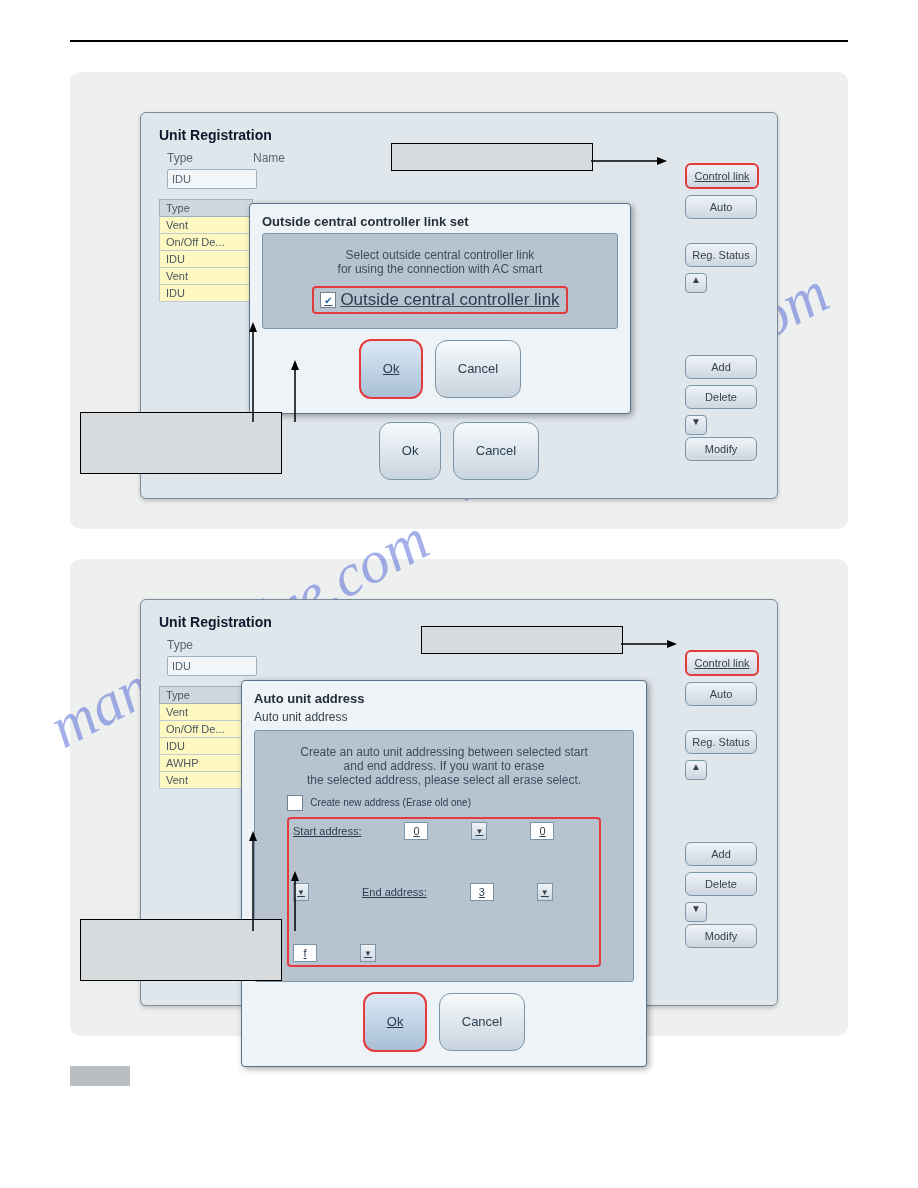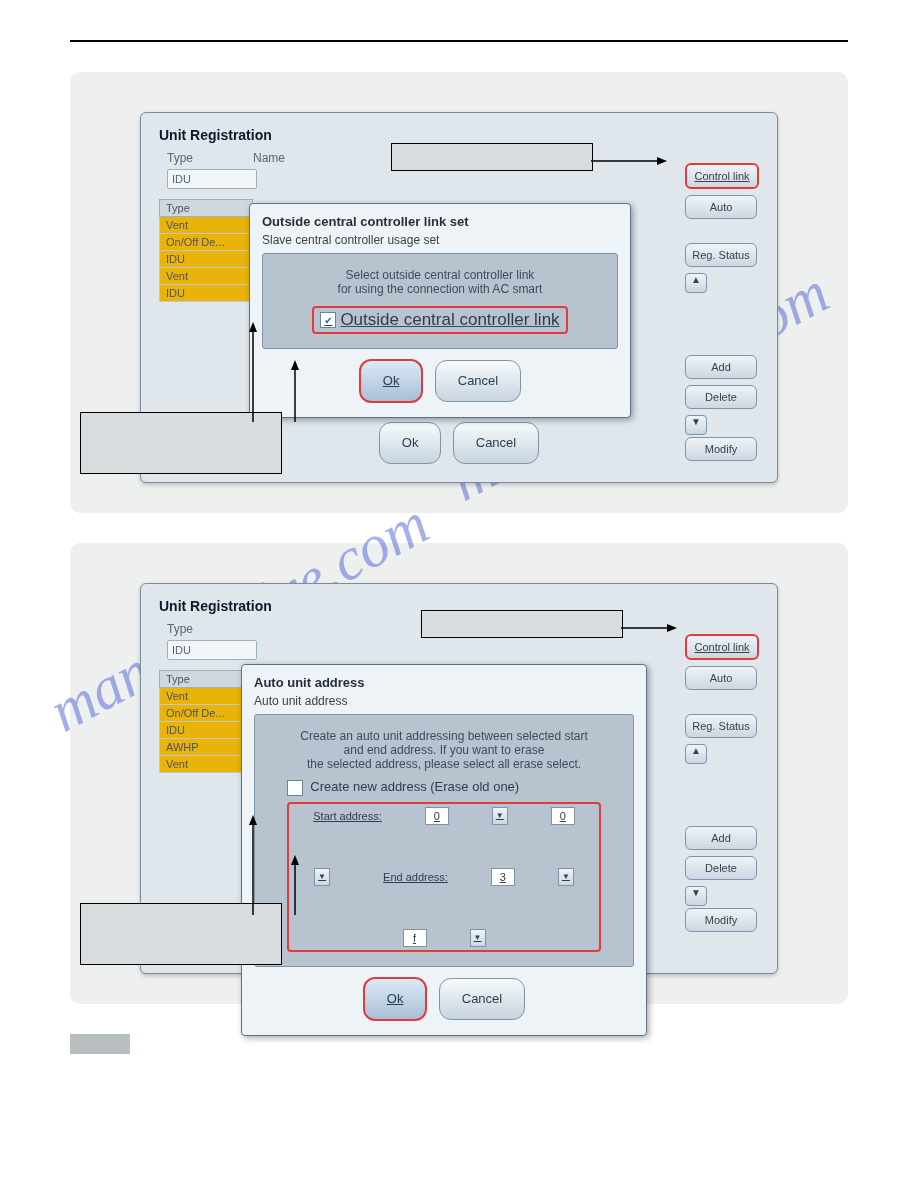--- a/index.html
+++ b/index.html
@@ -4,30 +4,30 @@
 <style>
   html,body{margin:0;padding:0;background:#fff;font-family:Arial,Helvetica,sans-serif;font-size:12px;color:#333;}
   .page{width:918px;margin:0 auto;box-sizing:border-box;padding:40px 70px 60px;}
   .top-rule{border-top:2px solid #000;margin-bottom:30px;}
   .figure-area{background:#eeefef;border-radius:10px;padding:40px 30px 30px;position:relative;margin-bottom:30px;}
   .window{position:relative;background:#dfe6ec;border:1px solid #7c8c9a;border-radius:6px;box-shadow:0 2px 4px rgba(0,0,0,.2);width:600px;margin:0 0 0 40px;padding:14px 18px 18px;}
   .window-title{font-size:14px;font-weight:bold;color:#0f172a;margin-bottom:8px;}
   .field-row{display:flex;gap:60px;color:#5a6670;margin-bottom:4px;font-size:12px;padding-left:8px;}
   .textfield{background:#f3f6f9;border:1px solid #9bb0c0;border-radius:2px;height:18px;line-height:18px;padding:0 4px;font-size:11px;color:#546270;display:inline-block;}
   .table-head{background:#cfd8df;border:1px solid #9bb0c0;padding:2px 6px;font-size:11px;color:#4a555e;width:80px;}
-  .table-cell{border:1px solid #bfc9d1;border-top:none;background:#eab308;padding:2px 6px;font-size:11px;color:#4a555e;width:80px;}
+  .table-cell{border:1px solid #bfc9d1;border-top:none;background:#fef9c3;padding:2px 6px;font-size:11px;color:#4a555e;width:80px;}
   .side-btn{background:linear-gradient(#eef3f7,#cdd7e1);border:1px solid #7c95a8;border-radius:6px;height:22px;line-height:22px;text-align:center;font-size:11px;color:#38424b;width:70px;margin-bottom:6px;}
   .side-stack{position:absolute;right:18px;top:50px;}
   .arrow-btn{background:linear-gradient(#eef3f7,#cdd7e1);border:1px solid #7c95a8;border-radius:4px;width:20px;height:18px;text-align:center;font-size:10px;color:#38424b;margin-bottom:2px;}
   .red-outline{border:2px solid #e33b3b !important;border-radius:6px;text-decoration:underline;}
   .modal{position:absolute;background:#eef3f7;border:1px solid #5b738a;border-radius:4px;box-shadow:2px 2px 6px rgba(0,0,0,.35);padding:10px 12px 14px;margin-top:24px;}
   .modal-title{font-size:13px;font-weight:bold;color:#26303a;margin-bottom:4px;}
   .modal-sub{font-size:12px;color:#38434c;margin-bottom:6px;}
   .modal-inner{background:#b8c3d0;border:1px solid #7c95a8;border-radius:3px;padding:14px 32px;text-align:center;color:#3b4c5c;font-size:12px;}
-  .pill-btn{display:inline-block;background:linear-gradient(#f6fafc,#c8d4df);border:1px solid #7c95a8;border-radius:12px;height:24px;line-height:24px;padding:8px 22px;color:#2b3e50;font-size:13px;margin:0 4px;}
+  .pill-btn{display:inline-block;background:linear-gradient(#f6fafc,#c8d4df);border:1px solid #7c95a8;border-radius:12px;height:24px;line-height:24px;padding:16px 22px;color:#2b3e50;font-size:13px;margin:0 4px;}
   .pill-btn.primary{background:linear-gradient(#dbe9f6,#a9bfd6);}
   .cb{width:14px;height:14px;background:#fff;border:1px solid #6d8293;display:inline-flex;align-items:center;justify-content:center;font-size:10px;color:#1c62b3;margin-right:4px;vertical-align:middle;}
   .sep-row{display:flex;align-items:center;gap:4px;font-size:11px;color:#2b3e50;margin-top:6px;flex-wrap:wrap;}
   .mini-sel{background:#fff;border:1px solid #7c95a8;height:16px;width:22px;text-align:center;font-size:11px;display:inline-block;line-height:16px;}
   .mini-drop{background:linear-gradient(#eef3f7,#cdd7e1);border:1px solid #7c95a8;width:14px;height:16px;display:inline-flex;align-items:center;justify-content:center;font-size:8px;color:#38424b;}
   .annot-box{position:absolute;border:1px solid #000;background:#d8dcdf;}
   .watermark{position:absolute;font-size:60px;color:#4d63d6;opacity:.5;transform:rotate(-28deg);pointer-events:none;font-style:italic;font-family:Georgia,serif;}
   .bottom-strip{width:60px;height:20px;background:#b9bec1;margin-top:20px;}
   svg.arrow{position:absolute;overflow:visible;pointer-events:none;}
 </style>
@@ -75,21 +75,20 @@
         <div class="side-btn">Modify</div>
       </div>
 
       <div style="text-align:center;margin-top:120px;">
         <span class="pill-btn">Ok</span>
         <span class="pill-btn">Cancel</span>
       </div>
 
       <div class="modal" style="left:108px;top:66px;width:356px;">
         <div class="modal-title">Outside central controller link set</div>
-        <div class="modal-sub">Slave central controller usage set</div>
         <div class="modal-inner">
           <div>Select outside central controller link</div>
           <div>for using the connection with AC smart</div>
           <div class="red-outline" style="display:inline-flex;align-items:center;padding:2px 6px;margin-top:10px;border-radius:4px;">
             <span class="cb">✔</span>
             <span style="font-size:17px;color:#2b3e50;">Outside central controller link</span>
           </div>
         </div>
         <div style="text-align:center;margin-top:10px;">
           <span class="pill-btn primary red-outline">Ok</span>
@@ -157,23 +156,23 @@
 
       <div class="modal" style="left:100px;top:56px;width:380px;">
         <div class="modal-title">Auto unit address</div>
         <div class="modal-sub">Auto unit address</div>
         <div class="modal-inner" style="text-align:center;">
           <div>Create an auto unit addressing between selected start</div>
           <div>and end address. If you want to erase</div>
           <div>the selected address, please select all erase select.</div>
           <div style="text-align:left;margin-top:8px;">
             <span class="cb"></span>
-            <span style="font-size:13px;color:#2b3e50;text-align:right;">Create new address (Erase old one)</span>
+            <span style="font-size:10px;color:#2b3e50;text-align:right;">Create new address (Erase old one)</span>
           </div>
-          <div class="sep-row red-outline" style="padding:3px 4px;border-radius:4px;justify-content:center;gap:43px;">
+          <div class="sep-row red-outline" style="padding:3px 4px;border-radius:4px;justify-content:flex-start;gap:43px;">
             <span>Start address:</span>
             <span class="mini-sel">0</span>
             <span class="mini-drop">▼</span>
             <span class="mini-sel">0</span>
             <span class="mini-drop">▼</span>
             <span style="margin-left:10px;">End address:</span>
             <span class="mini-sel">3</span>
             <span class="mini-drop">▼</span>
             <span class="mini-sel">f</span>
             <span class="mini-drop">▼</span>

